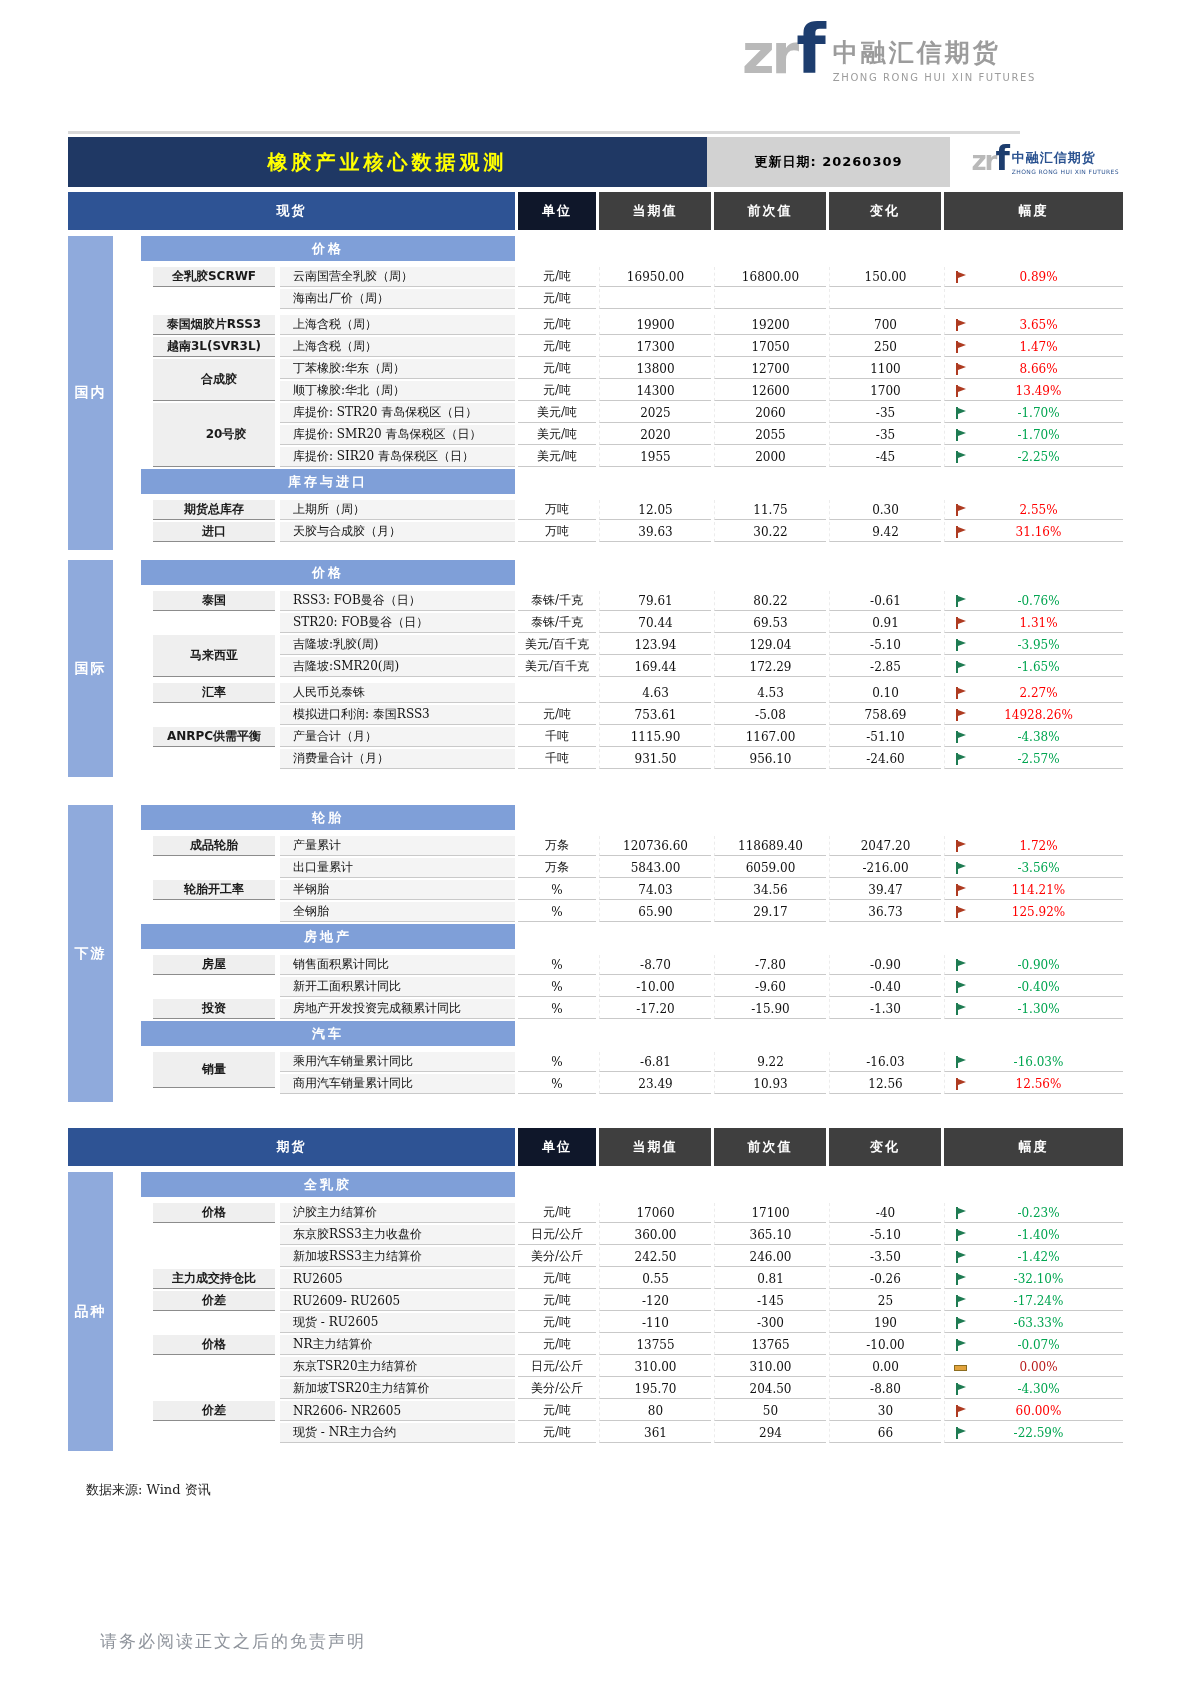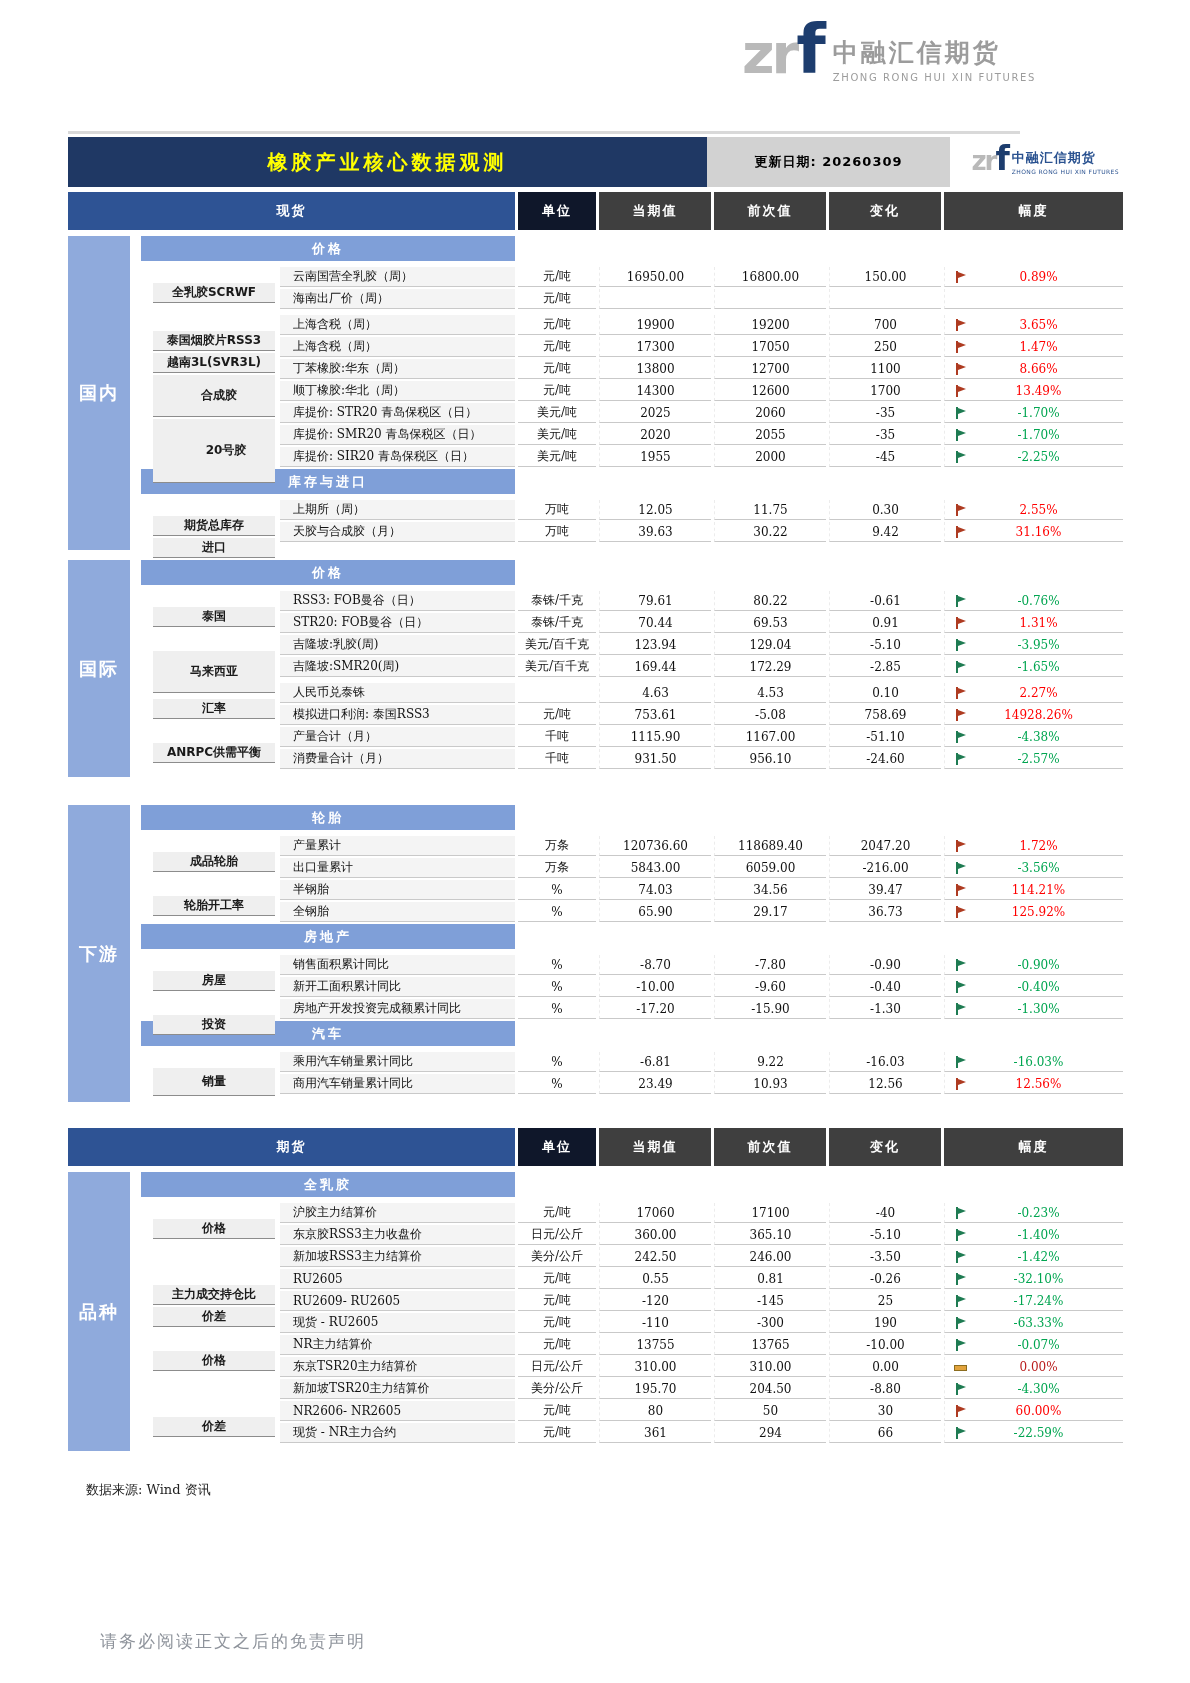--- a/index.html
+++ b/index.html
@@ -43,32 +43,32 @@
   .ch.c-unit{ width:78px;  background:#0f172a; margin-right:3px; }
   .ch.c-cur { width:112px; background:#3f3f3f; margin-right:3px; }
   .ch.c-prev{ width:112px; background:#3f3f3f; margin-right:3px; }
   .ch.c-chg { width:112px; background:#3f3f3f; margin-right:3px; }
   .ch.c-pct { flex:1;      background:#3f3f3f; }
 
   
   .section { position:relative; padding-bottom:6px; }
   .section + .section { margin-top:10px; }
   .section.gap { margin-top:28px; }
-  .side { position:absolute; left:0; top:0; bottom:0; width:62px; background:#8faadc;
-    color:#fff; font-weight:bold; font-size:18px; letter-spacing:2px;
+  .side { position:absolute; left:0; top:0; bottom:0; width:45px; background:#8faadc;
+    color:#fff; font-weight:bold; font-size:14px; letter-spacing:2px;
     display:flex; align-items:center; justify-content:center; }
   .subbar { margin-left:73px; width:374px; height:25px; background:#7f9fd8; color:#fff;
     font-weight:bold; font-size:13px; letter-spacing:3px;
     display:flex; align-items:center; justify-content:center; margin-top:2px; margin-bottom:6px; }
 
   
   .row { position:relative; margin-left:212px; display:flex; height:20px; margin-bottom:2px;
     font-size:12px; font-family:"DejaVu Serif","Liberation Serif",serif; color:#111; }
   .row.rgap { margin-top:6px; }
-  .cat { position:absolute; left:-127px; top:16px; width:122px; background:#efefef;
+  .cat { position:absolute; left:-127px; top:0; width:122px; background:#efefef;
     border-bottom:1px solid #8c8c8c; box-sizing:border-box;
     display:flex; align-items:center; justify-content:center;
     font-weight:bold; font-family:"DejaVu Sans","Liberation Sans",sans-serif; font-size:12px; color:#1a1a1a; z-index:2; }
   .item { width:235px; background:#f4f4f4; border-bottom:1px solid #c9c9c9; box-sizing:border-box;
     display:flex; align-items:center; padding-left:13px; }
   .v { border-bottom:1px solid #c9c9c9; box-sizing:border-box; margin-left:3px;
     display:flex; align-items:center; justify-content:center; }
   .v.unit { width:78px; }
   .v.cur, .v.prev, .v.chg { width:112px; border-left:1px dashed #ececec; }
   .v.pct { flex:1; justify-content:flex-start; padding-left:8px; border-left:1px dashed #ececec; }
@@ -433,21 +433,21 @@
             <div class="v cur">-17.20</div>
             <div class="v prev">-15.90</div>
             <div class="v chg">-1.30</div>
             <div class="v pct">
               <span class="flag down"></span>
               <span class="pct-text down">-1.30%</span>
             </div>
           </div>
           <div class="subbar">汽车</div>
           <div class="row">
-            <div class="cat" style="height: 28px;">销量</div>
+            <div class="cat" style="height: 36px;">销量</div>
             <div class="item">乘用汽车销量累计同比</div>
             <div class="v unit">%</div>
             <div class="v cur">-6.81</div>
             <div class="v prev">9.22</div>
             <div class="v chg">-16.03</div>
             <div class="v pct">
               <span class="flag down"></span>
               <span class="pct-text down">-16.03%</span>
             </div>
           </div>

